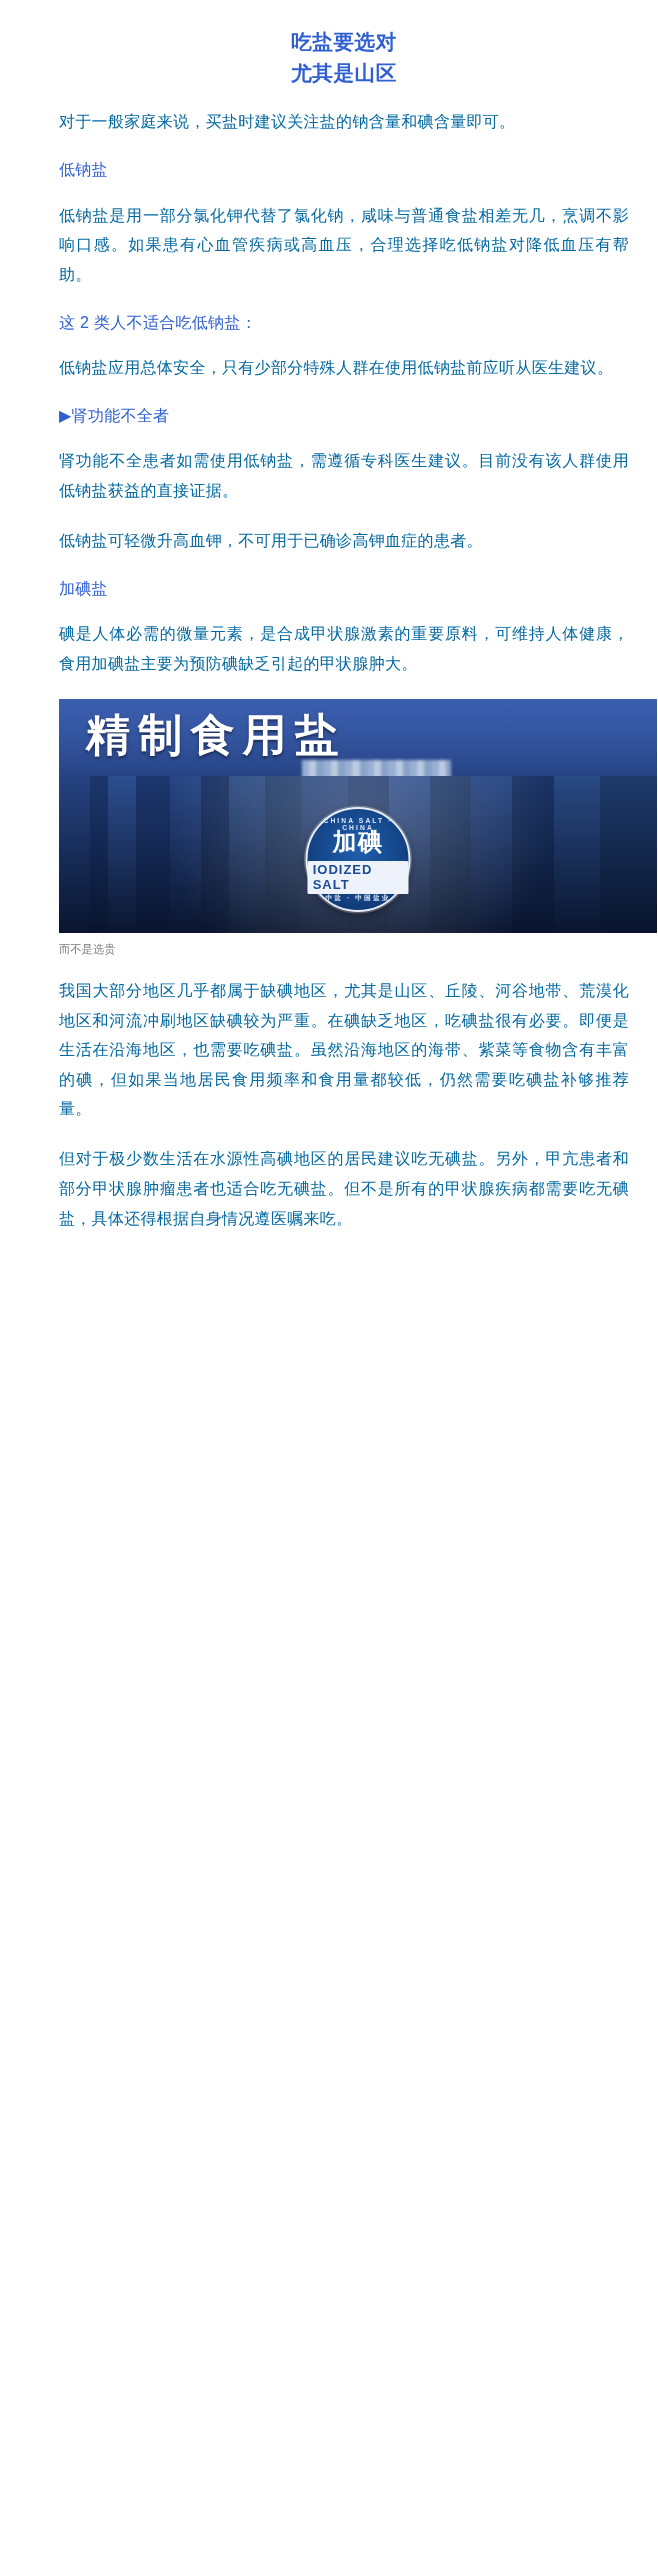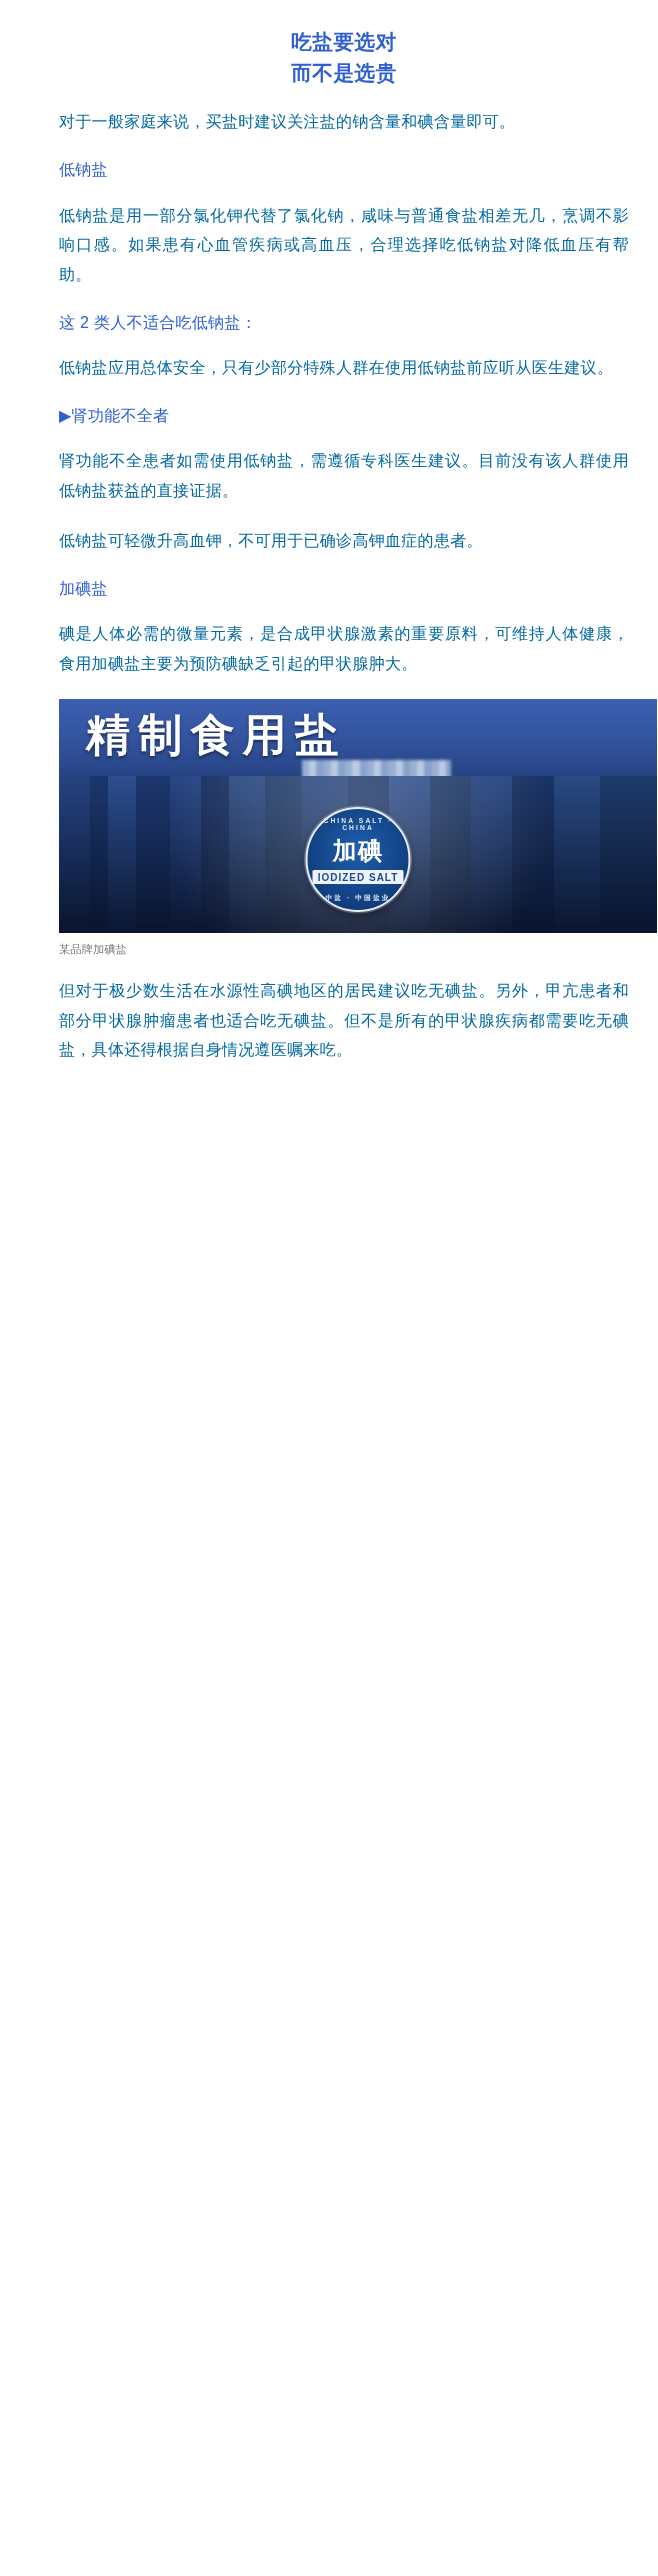--- a/index.html
+++ b/index.html
@@ -142,42 +142,42 @@
     color: #ffffff;
     font-size: 24px;
     font-weight: bold;
     letter-spacing: 1.5px;
     font-family: "Liberation Serif", "DejaVu Serif", serif;
     margin-bottom: 3.1px;
   }
   .photo .seal .en {
     background: #eef3fb;
     color: #1b4b94;
-    font-size: 10px;
+    font-size: 13px;
     font-weight: bold;
     letter-spacing: 1px;
     padding: 1.5px 5.2px;
     border-radius: 1.5px;
   }
   .caption {
     color: #7b7b7b;
     font-size: 11.3px;
     line-height: 1.6;
     margin: 7.2px 0 17.5px 0;
   }
 </style>
 </head>
 <body>
 
 <div class="page">
   <div class="inner">
 
     <div class="title-block">
       <div class="title-line">吃盐要选对</div>
-      <div class="title-line">而不是选贵</div>
+      <div class="title-line">尤其是山区</div>
     </div>
 
     <p class="para">对于一般家庭来说，买盐时建议关注盐的钠含量和碘含量即可。</p>
 
     <h3 class="heading">低钠盐</h3>
     <p class="para">低钠盐是用一部分氯化钾代替了氯化钠，咸味与普通食盐相差无几，烹调不影响口感。如果患有心血管疾病或高血压，合理选择吃低钠盐对降低血压有帮助。</p>
 
     <h3 class="heading">这 2 类人不适合吃低钠盐：</h3>
     <p class="para">低钠盐应用总体安全，只有少部分特殊人群在使用低钠盐前应听从医生建议。</p>
 
@@ -196,20 +196,21 @@
         <div class="blur-bar"></div>
         <div class="city"></div>
         <div class="haze"></div>
         <div class="seal">
           <div class="arc-top">CHINA SALT · CHINA</div>
           <div class="cn">加碘</div>
           <div class="en">IODIZED SALT</div>
           <div class="arc-bottom">中盐 · 中国盐业</div>
         </div>
       </div>
-      <div class="caption">某品牌加碘盐</div>
+      <div class="caption">而不是选贵</div>
     </div>
 
+    <p class="para">我国大部分地区几乎都属于缺碘地区，尤其是山区、丘陵、河谷地带、荒漠化地区和河流冲刷地区缺碘较为严重。在碘缺乏地区，吃碘盐很有必要。即便是生活在沿海地区，也需要吃碘盐。虽然沿海地区的海带、紫菜等食物含有丰富的碘，但如果当地居民食用频率和食用量都较低，仍然需要吃碘盐补够推荐量。</p>
     <p class="para">但对于极少数生活在水源性高碘地区的居民建议吃无碘盐。另外，甲亢患者和部分甲状腺肿瘤患者也适合吃无碘盐。但不是所有的甲状腺疾病都需要吃无碘盐，具体还得根据自身情况遵医嘱来吃。</p>
 
   </div>
 </div>
 
 
 </body></html>

